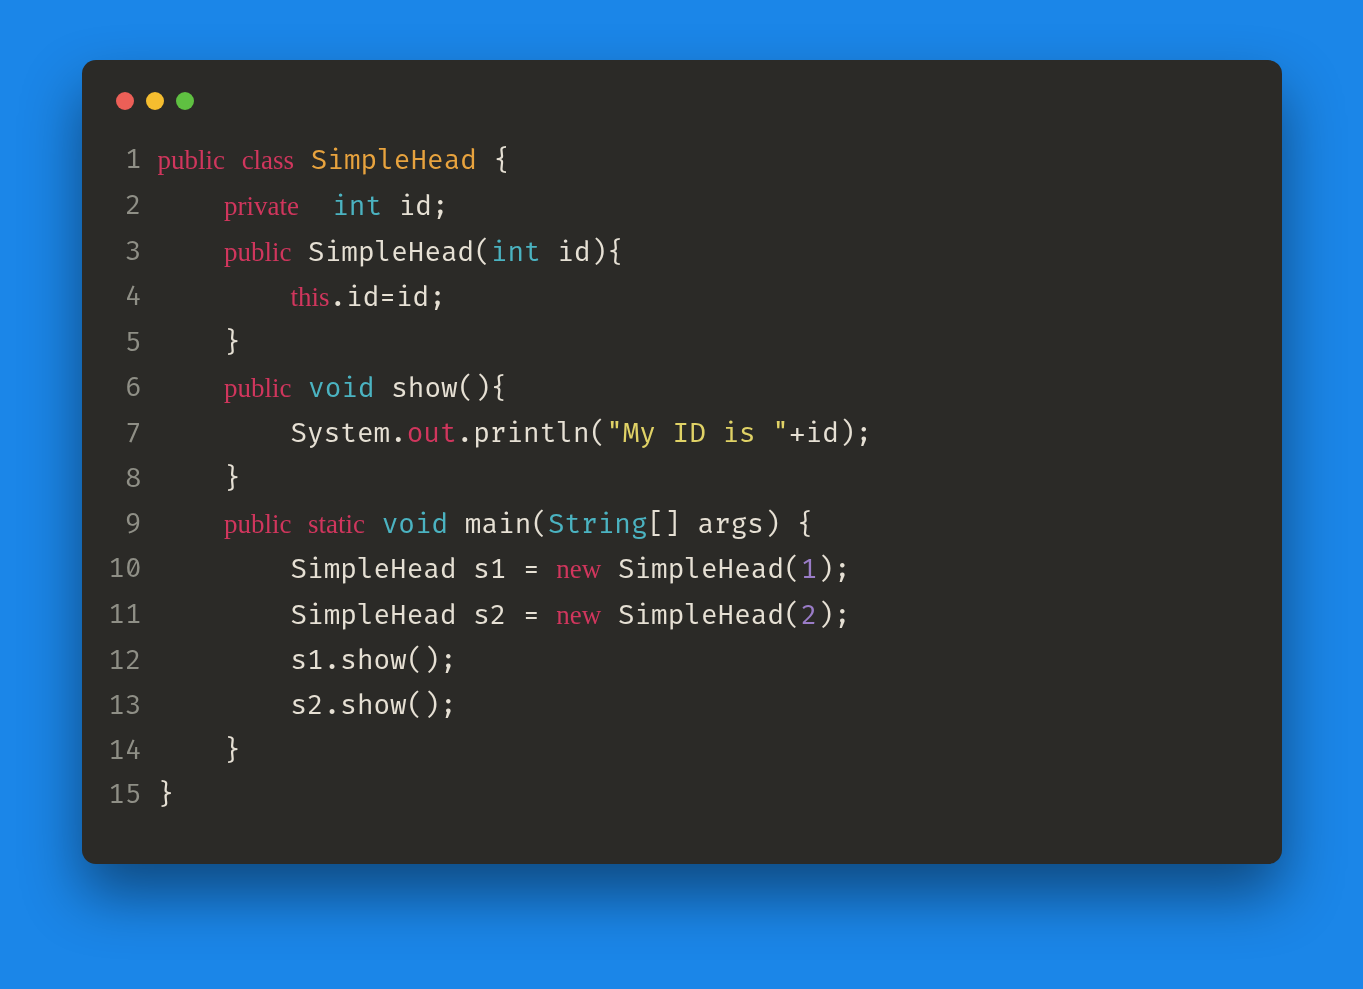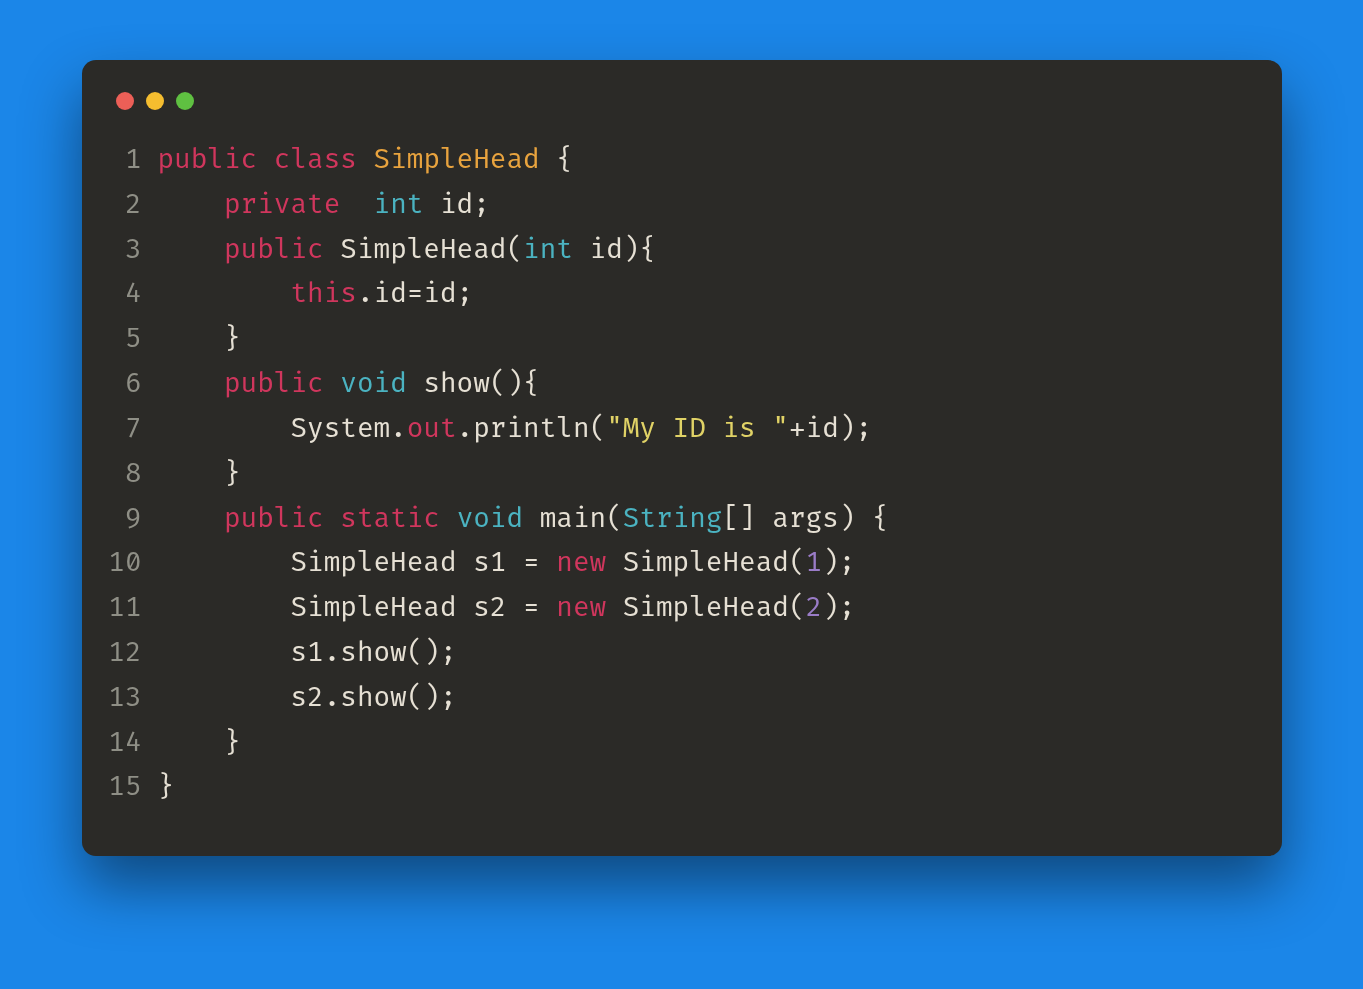--- a/index.html
+++ b/index.html
@@ -57,21 +57,21 @@
   }
   .line { display:flex; }
   .ln {
     width: 56px; text-align: right;
     color: var(--gutter);
     user-select: none;
     padding-right: 16px;
     flex: 0 0 56px;
   }
   .code-text { color: var(--text); }
-  .kw   { color: var(--keyword); }
+  .kw   { color: var(--keyword); font-family: Liberation Serif, serif; }
   .cls  { color: var(--classname); }
   .type { color: var(--type); margin-top: 27px; }
   .str  { color: var(--string); }
   .num  { color: var(--number); }
   .out  { color: var(--out); margin-top: 20px; }
 </style>
 </head>
 <body>
 
 <div class="frame">

